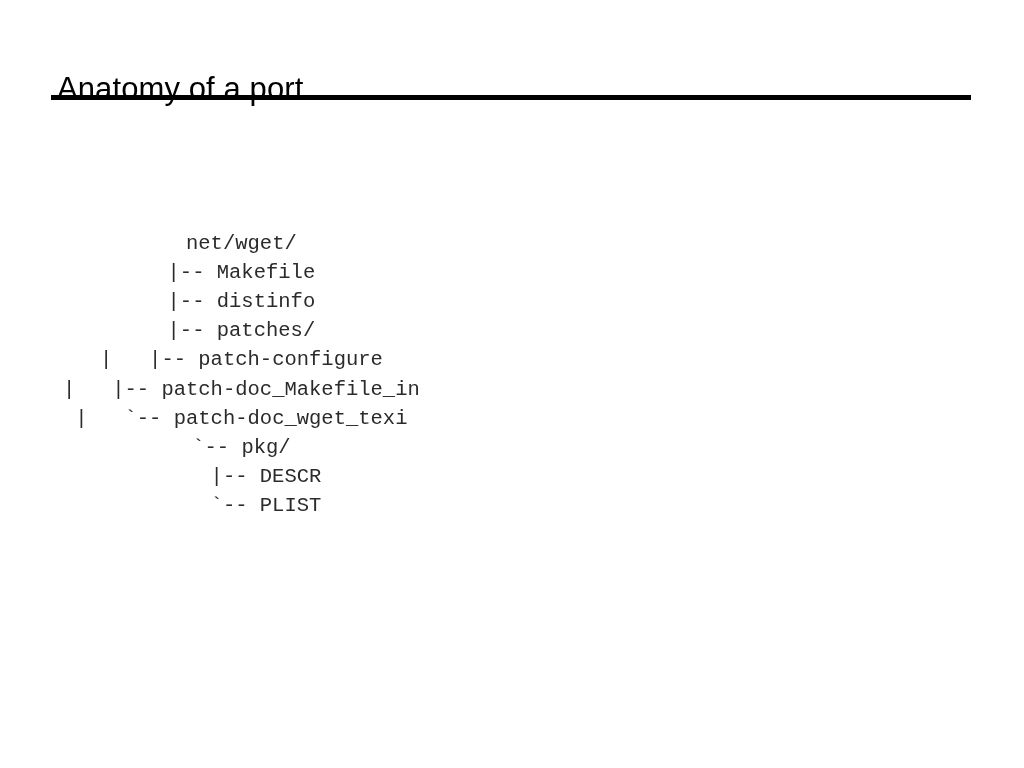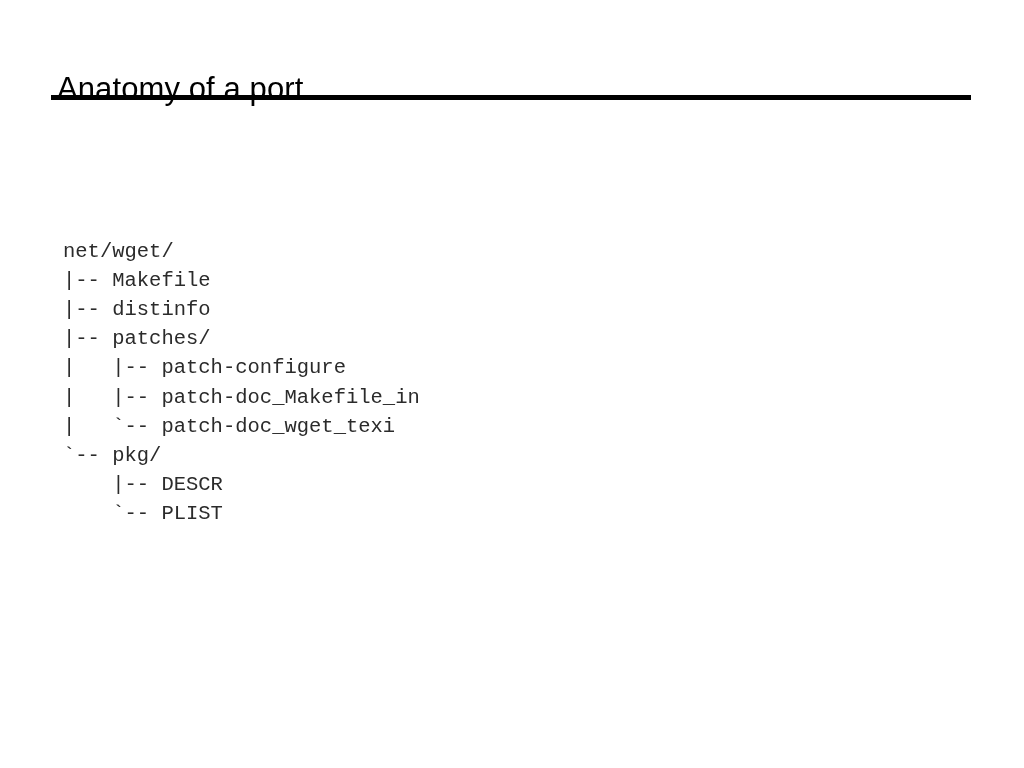--- a/index.html
+++ b/index.html
@@ -12,20 +12,21 @@
     height: 768px;
     font-family: "Liberation Sans", sans-serif;
     color: #000000;
     overflow: hidden;
     position: relative;
   }
   .slide {
     position: absolute;
     inset: 0;
     background: #ffffff;
+    text-align: center;
   }
   .slide-title {
     position: absolute;
     left: 57px;
     top: 50px;
     font-size: 31px;
     font-weight: normal;
     letter-spacing: 0.1px;
     color: #000000;
     white-space: nowrap;
@@ -42,21 +43,21 @@
     position: absolute;
     left: 56px;
     top: 142px;
     font-size: 21px;
     color: #000000;
     white-space: nowrap;
   }
   .tree-block {
     position: absolute;
     left: 63px;
-    top: 216px;
+    top: 208px;
     font-family: "Liberation Mono", "DejaVu Sans Mono", monospace;
     font-size: 20.5px;
     line-height: 29.2px;
     color: #2b2b2b;
     white-space: pre;
   }
   .tree-line {
     white-space: pre;
   }
 </style>

